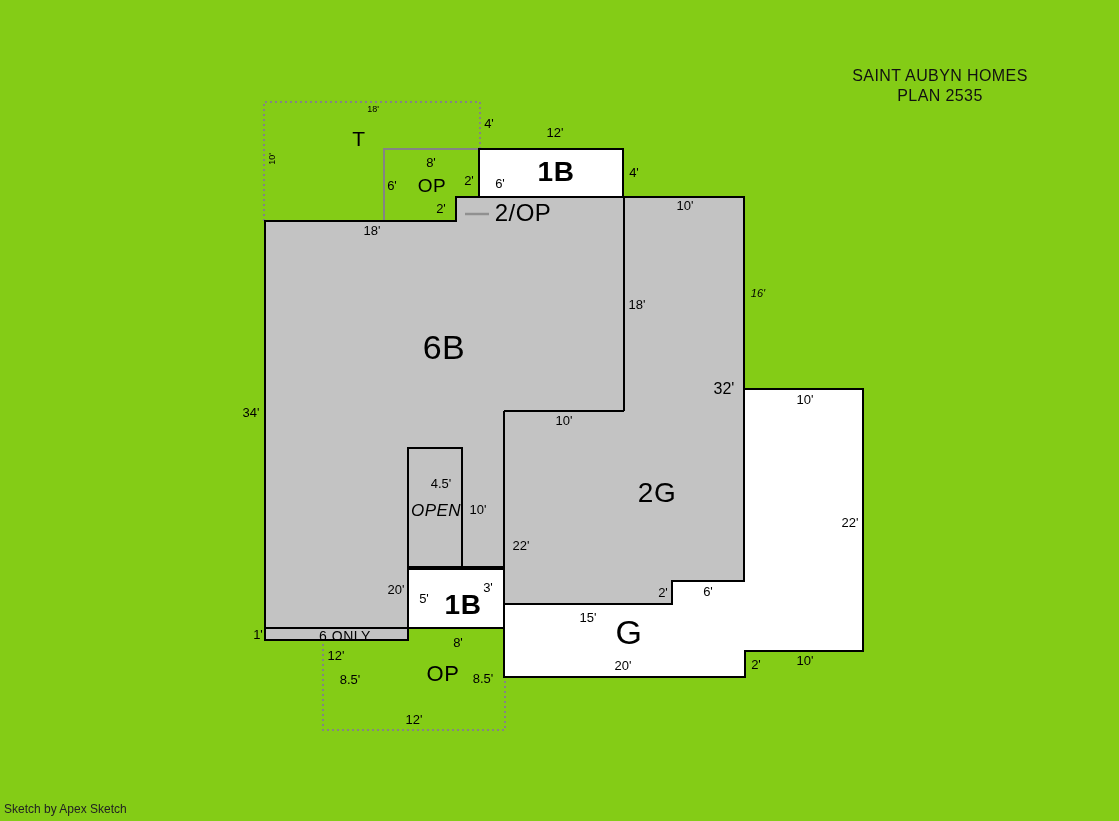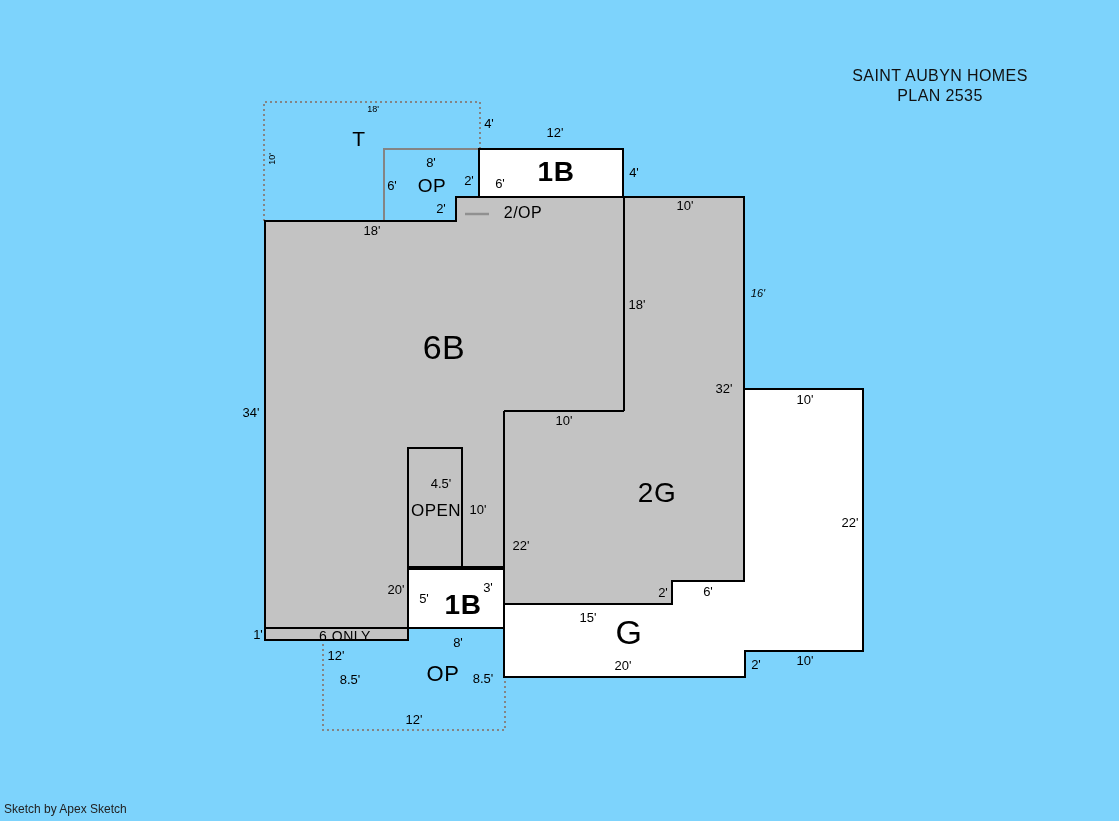--- a/index.html
+++ b/index.html
@@ -1,20 +1,20 @@
 <!DOCTYPE html>
 <html style="--area-fill: #c3c3c3; --outline: #000000; --muted: #848484;"><head>
 <meta charset="utf-8">
 <style>
   html,body{margin:0;padding:0;background:#ffffff;}
   #canvas{
     position:relative;
     width:1119px;height:821px;
     overflow:hidden;
-    background:#7dd3fc;
+    background:#84cc16;
     font-family:"Liberation Sans",sans-serif;
   }
   #drawing{position:absolute;left:0;top:0;}
   .dotted{fill:none;stroke:var(--muted,#848484);stroke-width:2;stroke-dasharray:2 3;}
   .grayline{fill:none;stroke:var(--muted,#848484);stroke-width:2;}
   .gray-poly{fill:var(--area-fill,#c3c3c3);stroke:var(--outline,#000);stroke-width:2;}
   .white-poly{fill:#ffffff;stroke:var(--outline,#000);stroke-width:2;}
   .blackline{fill:none;stroke:var(--outline,#000);stroke-width:2;}
   .openbox{fill:none;stroke:var(--outline,#000);stroke-width:2;}
   .leader{fill:none;stroke:#909090;stroke-width:2.5;}
@@ -75,44 +75,44 @@
 
   <div id="plan-title">
     <div>SAINT AUBYN HOMES</div>
     <div>PLAN 2535</div>
   </div>
 
   <div id="labels">
       <div class="lbl zone" style="left: 359px; top: 139px; font-size: 21px;">T</div>
       <div class="lbl zone" style="left: 432px; top: 186px; font-size: 19px;">OP</div>
       <div class="lbl zone" style="left: 556px; top: 172px; font-size: 28px; font-weight: bold;">1B</div>
-      <div class="lbl zone" style="left: 523px; top: 213px; font-size: 16px;">2/OP</div>
+      <div class="lbl zone" style="left: 523px; top: 213px; font-size: 24px;">2/OP</div>
       <div class="lbl zone" style="left: 444px; top: 348px; font-size: 34px;">6B</div>
       <div class="lbl zone" style="left: 657px; top: 493px; font-size: 28px;">2G</div>
-      <div class="lbl zone" style="left: 436px; top: 511px; font-size: 17px;">OPEN</div>
+      <div class="lbl zone" style="left: 436px; top: 511px; font-size: 17px; font-style: italic;">OPEN</div>
       <div class="lbl zone" style="left: 463px; top: 605px; font-size: 28px; font-weight: bold;">1B</div>
       <div class="lbl zone" style="left: 629px; top: 633px; font-size: 34px;">G</div>
       <div class="lbl zone" style="left: 443px; top: 674px; font-size: 22px;">OP</div>
       <div class="lbl zone" style="left: 345px; top: 634px; font-size: 14px; height: 11px; overflow: hidden;">6 ONLY</div>
       <div class="lbl dim" style="left: 373px; top: 110px; font-size: 9px;">18'</div>
       <div class="lbl dim" style="left: 273px; top: 159px; font-size: 9px; transform: translate(-50%, -50%) rotate(-90deg);">10'</div>
       <div class="lbl dim" style="left: 489px; top: 124px; font-size: 13px;">4'</div>
       <div class="lbl dim" style="left: 431px; top: 163px; font-size: 13px;">8'</div>
       <div class="lbl dim" style="left: 555px; top: 133px; font-size: 13px;">12'</div>
       <div class="lbl dim" style="left: 392px; top: 186px; font-size: 13px;">6'</div>
       <div class="lbl dim" style="left: 469px; top: 181px; font-size: 13px;">2'</div>
       <div class="lbl dim" style="left: 500px; top: 184px; font-size: 13px;">6'</div>
       <div class="lbl dim" style="left: 634px; top: 173px; font-size: 13px;">4'</div>
       <div class="lbl dim" style="left: 441px; top: 209px; font-size: 13px;">2'</div>
       <div class="lbl dim" style="left: 372px; top: 231px; font-size: 13px;">18'</div>
       <div class="lbl dim" style="left: 685px; top: 206px; font-size: 13px;">10'</div>
       <div class="lbl dim" style="left: 758px; top: 294px; font-size: 11px; font-style: italic;">16'</div>
       <div class="lbl dim" style="left: 637px; top: 305px; font-size: 13px;">18'</div>
       <div class="lbl dim" style="left: 251px; top: 413px; font-size: 13px;">34'</div>
-      <div class="lbl dim" style="left: 724px; top: 389px; font-size: 13px;">32'</div>
+      <div class="lbl dim" style="left: 724px; top: 389px; font-size: 16px;">32'</div>
       <div class="lbl dim" style="left: 805px; top: 400px; font-size: 13px;">10'</div>
       <div class="lbl dim" style="left: 564px; top: 421px; font-size: 13px;">10'</div>
       <div class="lbl dim" style="left: 441px; top: 437px; font-size: 13px; margin-top: 47px;">4.5'</div>
       <div class="lbl dim" style="left: 478px; top: 510px; font-size: 13px;">10'</div>
       <div class="lbl dim" style="left: 850px; top: 523px; font-size: 13px;">22'</div>
       <div class="lbl dim" style="left: 521px; top: 546px; font-size: 13px;">22'</div>
       <div class="lbl dim" style="left: 396px; top: 590px; font-size: 13px;">20'</div>
       <div class="lbl dim" style="left: 424px; top: 599px; font-size: 13px;">5'</div>
       <div class="lbl dim" style="left: 488px; top: 588px; font-size: 13px;">3'</div>
       <div class="lbl dim" style="left: 663px; top: 593px; font-size: 13px;">2'</div>

